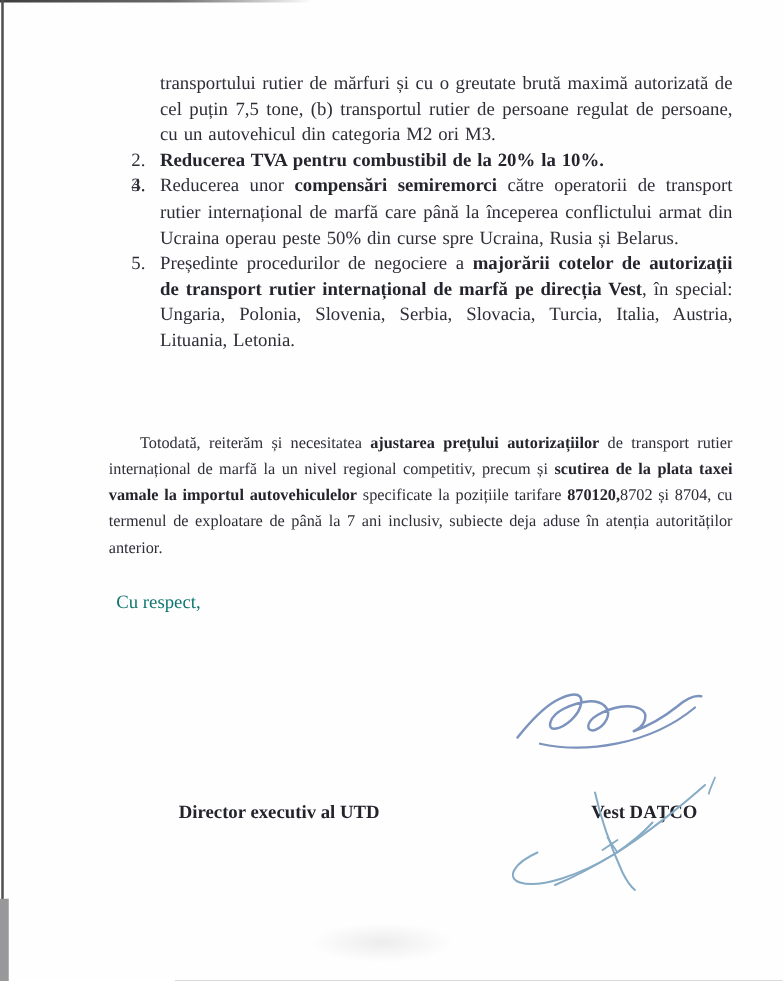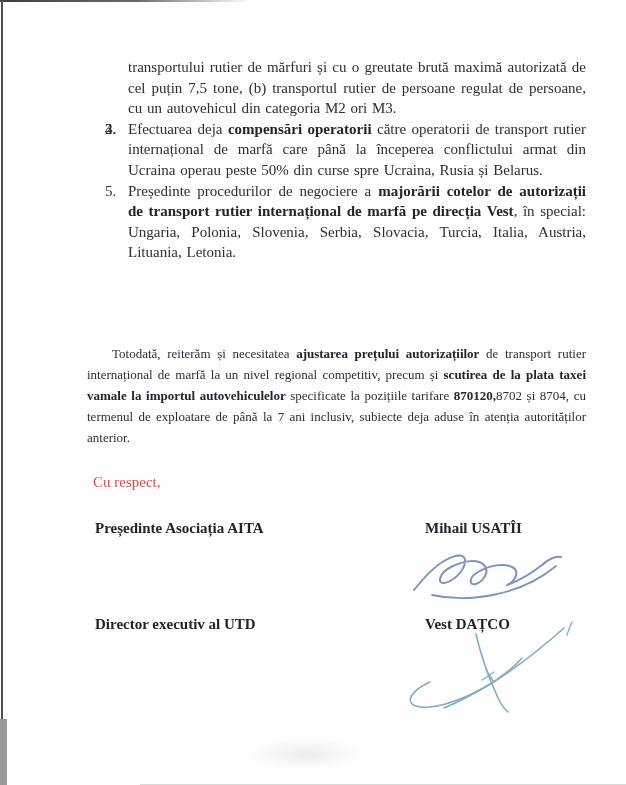--- a/index.html
+++ b/index.html
@@ -34,60 +34,56 @@
   .continuation { margin-left:23px; }
   .li { position:relative; padding-left:23px; }
   .num { position:absolute; left:0; top:0; }
   .b { font-weight:bold; color:#24242d; }
 
   .para {
     position:absolute; left:87px; top:330px; width:499px;
     font-size:13px; line-height:21px; text-align:justify; text-indent:25px;
     color:#2e2e37; word-spacing:1px;
   }
-  .closing { position:absolute; left:93px; top:459px; font-size:15px; color:#ef4444; }
+  .closing { position:absolute; left:93px; top:459px; font-size:15px; color:#0f766e; }
 
   .sig-row { position:absolute; left:95px; width:480px; font-size:15px; font-weight:bold; color:#23232c; }
   .sig-row-1 { top:520px; }
-  .sig-row-2 { top:616px; }
+  .sig-row-2 { top:642px;margin-left:48px; }
   .sig-row .name { position:absolute; left:330px; top:0; white-space:nowrap; }
 
   .sig1 { position:absolute; left:408px; top:540px; }
   .sig2 { position:absolute; left:396px; top:620px; }
   svg path { fill:none; stroke-linecap:round; stroke-linejoin:round; }
 </style>
 </head>
 <body style="color: rgb(46, 46, 55);">
 
 <div class="page">
 
   <div class="edge-top"></div>
   <div class="edge-left"></div>
   <div class="edge-left-bottom"></div>
   <div class="edge-bottom"></div>
   <div class="smudge"></div>
 
   <div class="list-block">
     <div class="continuation"><span>transportului rutier de mărfuri și cu o greutate brută maximă autorizată de cel puțin 7,5 tone, (b) transportul rutier de persoane regulat de persoane, cu un autovehicul din categoria M2 ori M3.</span></div>
     <div id="numbered-list">
-        <div class="li"><span class="num">2.</span></div>
+        <div class="li"><span class="num">2.</span><span><span class="b">Reducerea TVA pentru combustibil de la 20% la 10%.</span></span></div>
         <div class="li"><span class="num">3.</span></div>
-        <div class="li"><span class="num">4.</span><span><span>Efectuarea deja </span><span class="b">compensări operatorii</span><span> către operatorii de transport rutier internațional de marfă care până la începerea conflictului armat din Ucraina operau peste 50% din curse spre Ucraina, Rusia și Belarus.</span></span></div>
+        <div class="li"><span class="num">4.</span><span><span>Reducerea unor </span><span class="b">compensări semiremorci</span><span> către operatorii de transport rutier internațional de marfă care până la începerea conflictului armat din Ucraina operau peste 50% din curse spre Ucraina, Rusia și Belarus.</span></span></div>
         <div class="li"><span class="num">5.</span><span><span>Președinte procedurilor de negociere a </span><span class="b">majorării cotelor de autorizații de transport rutier internațional de marfă pe direcția Vest</span><span>, în special: Ungaria, Polonia, Slovenia, Serbia, Slovacia, Turcia, Italia, Austria, Lituania, Letonia.</span></span></div>
       </div>
   </div>
 
   <p class="para"><span>Totodată, reiterăm și necesitatea </span><span class="b">ajustarea prețului autorizațiilor</span><span> de transport rutier internațional de marfă la un nivel regional competitiv, precum și </span><span class="b">scutirea de la plata taxei vamale la importul autovehiculelor</span><span> specificate la pozițiile tarifare </span><span class="b">870120,</span><span>8702 și 8704, cu termenul de exploatare de până la 7 ani inclusiv, subiecte deja aduse în atenția autorităților anterior.</span></p>
 
   <p class="closing">Cu respect,</p>
 
-  <div class="sig-row sig-row-1">
-    <span>Președinte Asociația AITA</span>
-    <span class="name">Mihail USATÎI</span>
-  </div>
 
   <svg class="sig1" width="168" height="72" viewBox="0 0 168 72" style="stroke: rgb(123, 147, 189);">
     <path d="M6,50 C14,40 24,28 36,21 C48,14 58,13 57,22 C56,32 44,42 36,43 C29,44 31,33 43,27 C57,20 70,19 76,25 C82,31 76,41 68,44 C61,46 60,38 70,32 C82,25 96,23 104,27 C112,31 108,41 99,45 C110,41 124,33 134,25 C141,19 148,16 153,17" stroke-width="2"></path>
     <path d="M24,55 C60,63 112,56 148,26" stroke-width="1.8"></path>
   </svg>
 
   <div class="sig-row sig-row-2">
     <span>Director executiv al UTD</span>
     <span class="name">Vest DAȚCO</span>
   </div>

